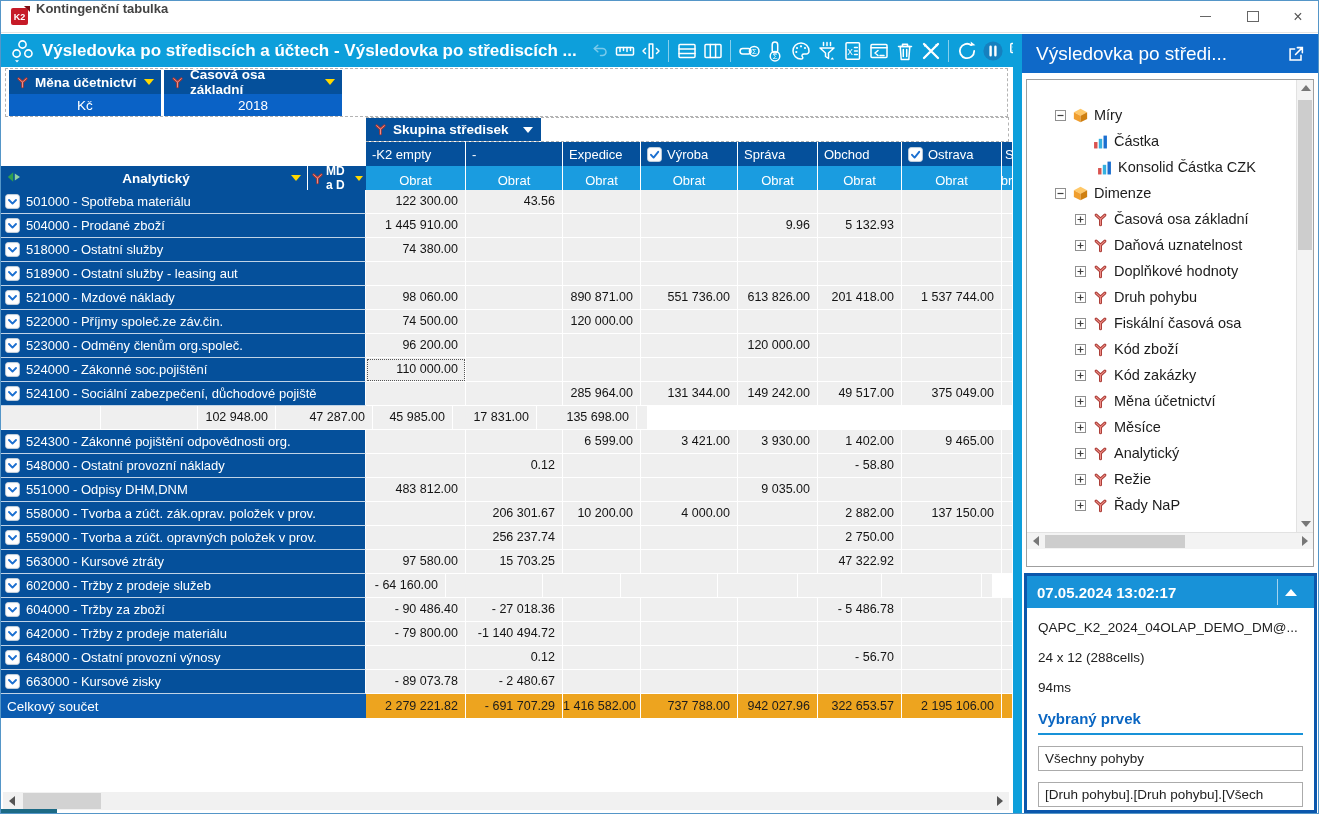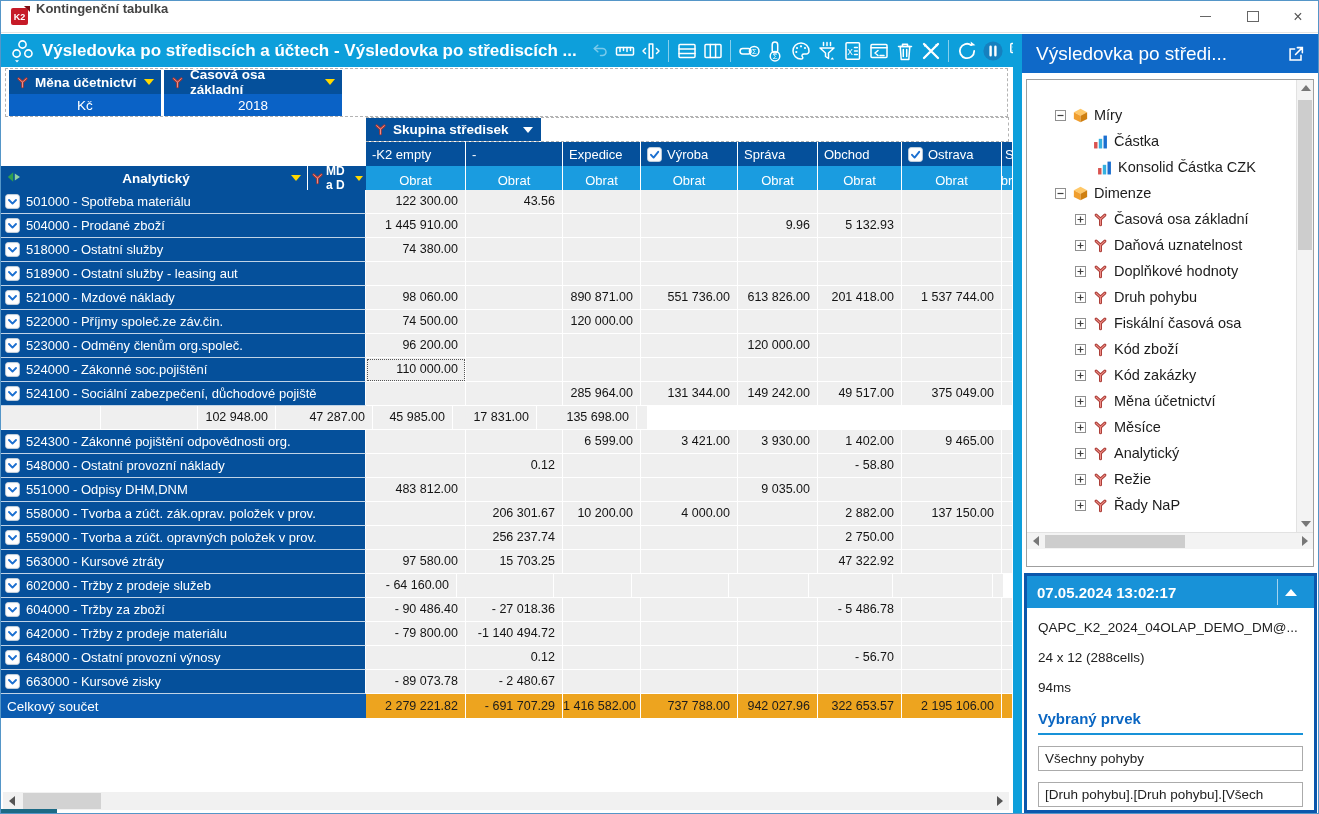--- a/index.html
+++ b/index.html
@@ -661,21 +661,21 @@
         <div class="grow">
           <div class="rlabel">
             <span class="chk">
               <svg viewBox="0 0 15 15">
                 <rect x="0.6" y="0.6" width="13.8" height="13.8" rx="2.5" fill="#fff" stroke="#ccd5dd" stroke-width="0.9"></rect>
                 <path d="M4 6l3.5 3.6L11 6" fill="none" stroke="#1b6fd0" stroke-width="1.9" stroke-linecap="round" stroke-linejoin="round"></path>
               </svg>
             </span>
             <span>602000 - Tržby z prodeje služeb</span>
           </div>
-          <div class="vcell" style="width: 91px;">- 64 160.00</div>
+          <div class="vcell" style="width: 80px;">- 64 160.00</div>
           <div class="vcell" style="width: 97px;"></div>
           <div class="vcell" style="width: 78px;"></div>
           <div class="vcell" style="width: 97px;"></div>
           <div class="vcell" style="width: 80px;"></div>
           <div class="vcell" style="width: 84px;"></div>
           <div class="vcell" style="width: 100px;"></div>
           <div class="vcell" style="width: 11px;"></div>
         </div>
         <div class="grow">
           <div class="rlabel">

